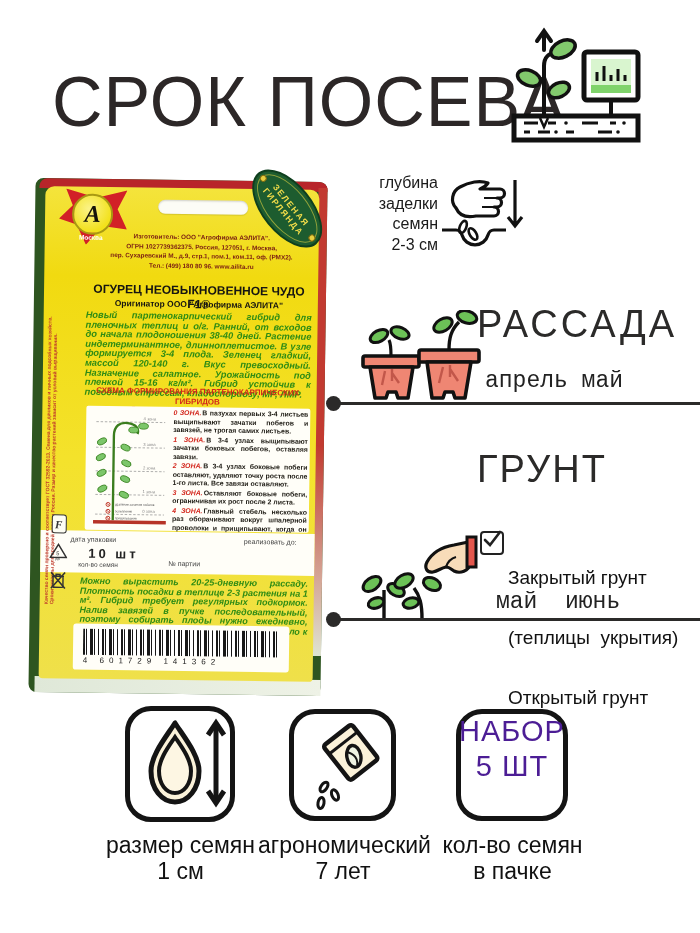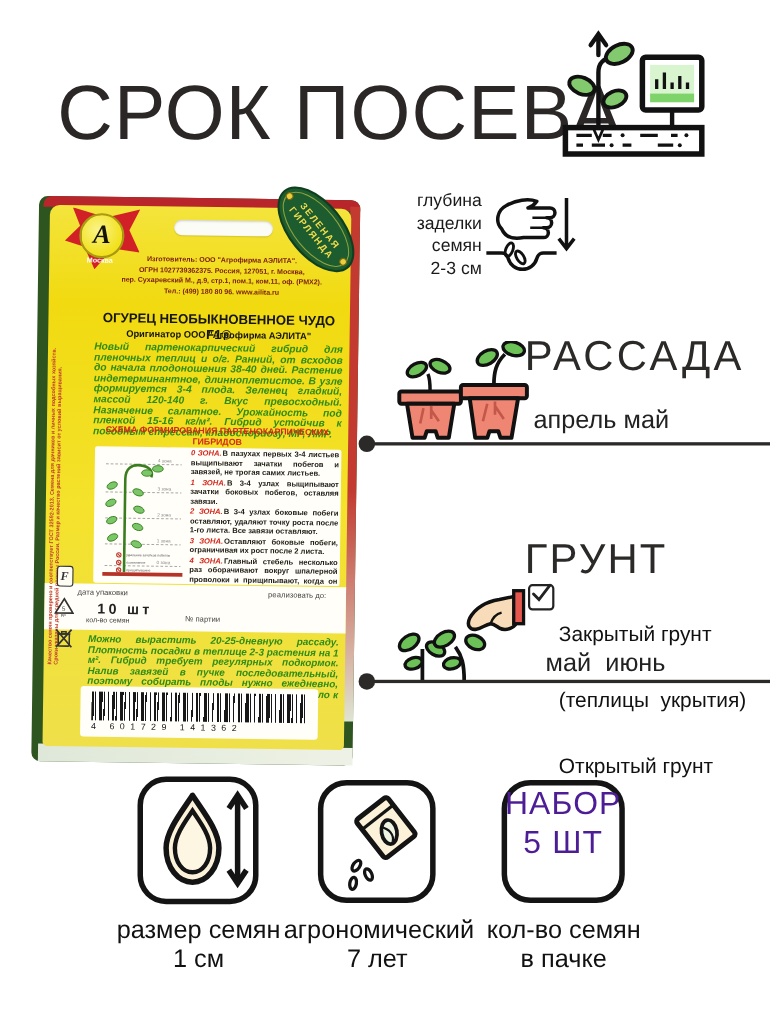--- a/index.html
+++ b/index.html
@@ -8,22 +8,22 @@
   .abs{position:absolute}
 
   
   .page-title{left:52px;top:62px;font-size:70px;letter-spacing:1px;color:#2c2727;font-weight:400;}
 
   
   .depth-text{left:366px;top:173px;width:72px;text-align:right;font-size:16px;line-height:20.5px;color:#1a1a1a;}
   .depth-text span{display:block}
   .section-title{color:#2b2a29;font-weight:400;}
   .rassada-title{left:477px;top:303px;font-size:38px;letter-spacing:3px;text-align:center;}
-  .grunt-title{left:477px;top:488px;font-size:38px;letter-spacing:2px;}
-  .months{font-size:23px;color:#222;white-space:pre-wrap;}
+  .grunt-title{left:477px;top:448px;font-size:38px;letter-spacing:2px;}
+  .months{font-size:23px;color:#222;white-space:pre-wrap;font-family:Liberation Mono, monospace;}
   .rassada-months{left:485px;top:368px;}
   .grunt-months{left:480px;top:589px;margin-left:16px;}
   .hline{height:3px;background:#2b2a29;left:334px;width:366px;}
   .hline-dot{width:15px;height:15px;border-radius:50%;background:#2b2a29;left:326px;}
   .grunt-options{left:508px;top:528px;font-size:19px;line-height:20px;color:#111;white-space:pre-wrap;}
   .grunt-options span{display:block}
   .checkbox{left:480px;top:531px;width:20px;height:20px;border:2.5px solid #222;border-radius:4px;}
 
   
   .ibox{border:5px solid #141414;border-radius:26px;background:#fff;box-sizing:border-box;}

